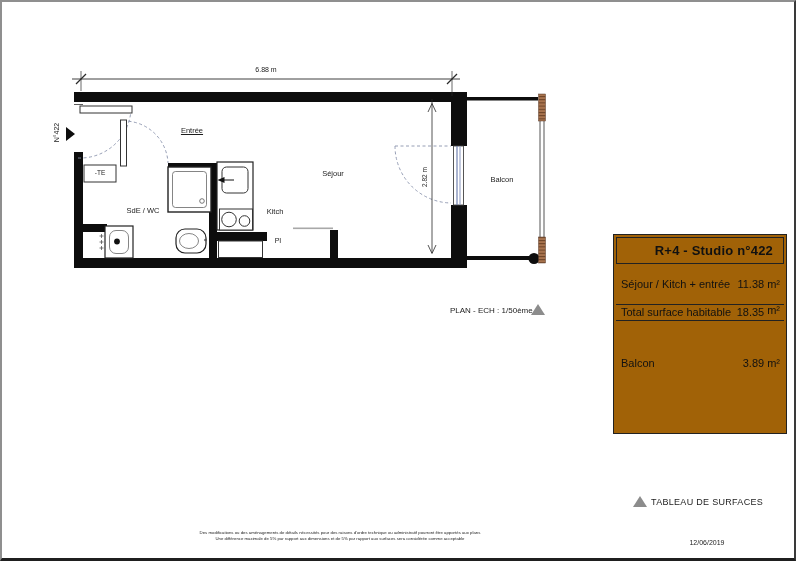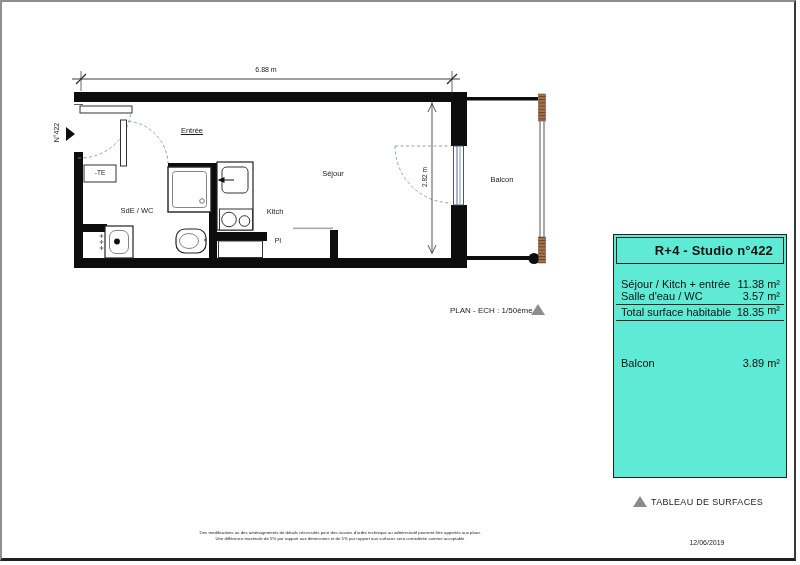--- a/index.html
+++ b/index.html
@@ -14,35 +14,35 @@
   }
   .abs{position:absolute;}
   svg.plan{position:absolute;left:0;top:0;}
   .plan-label{position:absolute;font-size:7.5px;color:#1c1c1c;text-align:center;white-space:nowrap;}
   .dim-w{left:236px;top:66px;width:60px;font-size:7px;}
   .dim-h{left:405px;top:172px;width:42px;height:10px;font-size:6.5px;transform:rotate(-90deg);}
   .n422{left:36px;top:127px;width:44px;height:11px;font-size:7px;transform:rotate(-90deg);}
   .lab-entree{left:162px;top:126px;width:60px;text-decoration:underline;}
   .lab-sejour{left:303px;top:169px;width:60px;}
   .lab-balcon{left:472px;top:175px;width:60px;}
-  .lab-sde{left:107px;top:206px;width:60px;}
+  .lab-sde{left:113px;top:206px;width:60px;}
   .lab-kitch{left:245px;top:207px;width:60px;}
   .lab-pi{left:269px;top:237px;width:18px;font-size:7px;}
   .lab-te{left:84px;top:169px;width:32px;font-size:6.5px;}
   .scale-label{left:450px;top:306px;font-size:8px;color:#222;text-align:center;}
   .tri-up{
     position:absolute;width:0;height:0;
     border-left:7px solid transparent;border-right:7px solid transparent;
     border-bottom:11px solid #8c8c8c;
   }
   .tri-scale{left:531px;top:304px;}
   .tri-caption{left:633px;top:496px;}
   .surface-table{
-    position:absolute;left:613px;top:234px;width:174px;height:244px;box-sizing:border-box;
-    border:1.5px solid #222;background:#5eead4;
+    position:absolute;left:613px;top:234px;width:174px;height:200px;box-sizing:border-box;
+    border:1.5px solid #222;background:#a16207;
   }
   .surface-table .thead{
     position:absolute;left:2px;top:2px;right:2px;height:27px;box-sizing:border-box;
     border:1.5px solid #222;display:flex;align-items:center;justify-content:flex-end;
     padding-right:10px;font-weight:bold;font-size:13px;letter-spacing:.2px;
   }
   .trow{
     position:absolute;left:7px;right:6px;display:flex;justify-content:space-between;
     font-size:11px;line-height:12px;
   }
@@ -170,24 +170,20 @@
 <div class="tri-up tri-scale"></div>
 
 <div class="surface-table">
   <div class="thead">
     <span>R+4 - Studio n°422</span>
   </div>
   <div class="trow r1">
     <span class="lbl">Séjour / Kitch + entrée</span>
     <span class="val"><span>11.38</span><span class="unit">m²</span></span>
   </div>
-  <div class="trow r2">
-    <span class="lbl">Salle d'eau / WC</span>
-    <span class="val"><span>3.57</span><span class="unit">m²</span></span>
-  </div>
   <div class="sep s1"></div>
   <div class="trow r3">
     <span class="lbl">Total surface habitable</span>
     <span class="val"><span>18.35</span><span class="unit raised">m²</span></span>
   </div>
   <div class="sep s2"></div>
   <div class="trow r4">
     <span class="lbl">Balcon</span>
     <span class="val"><span>3.89</span><span class="unit">m²</span></span>
   </div>

